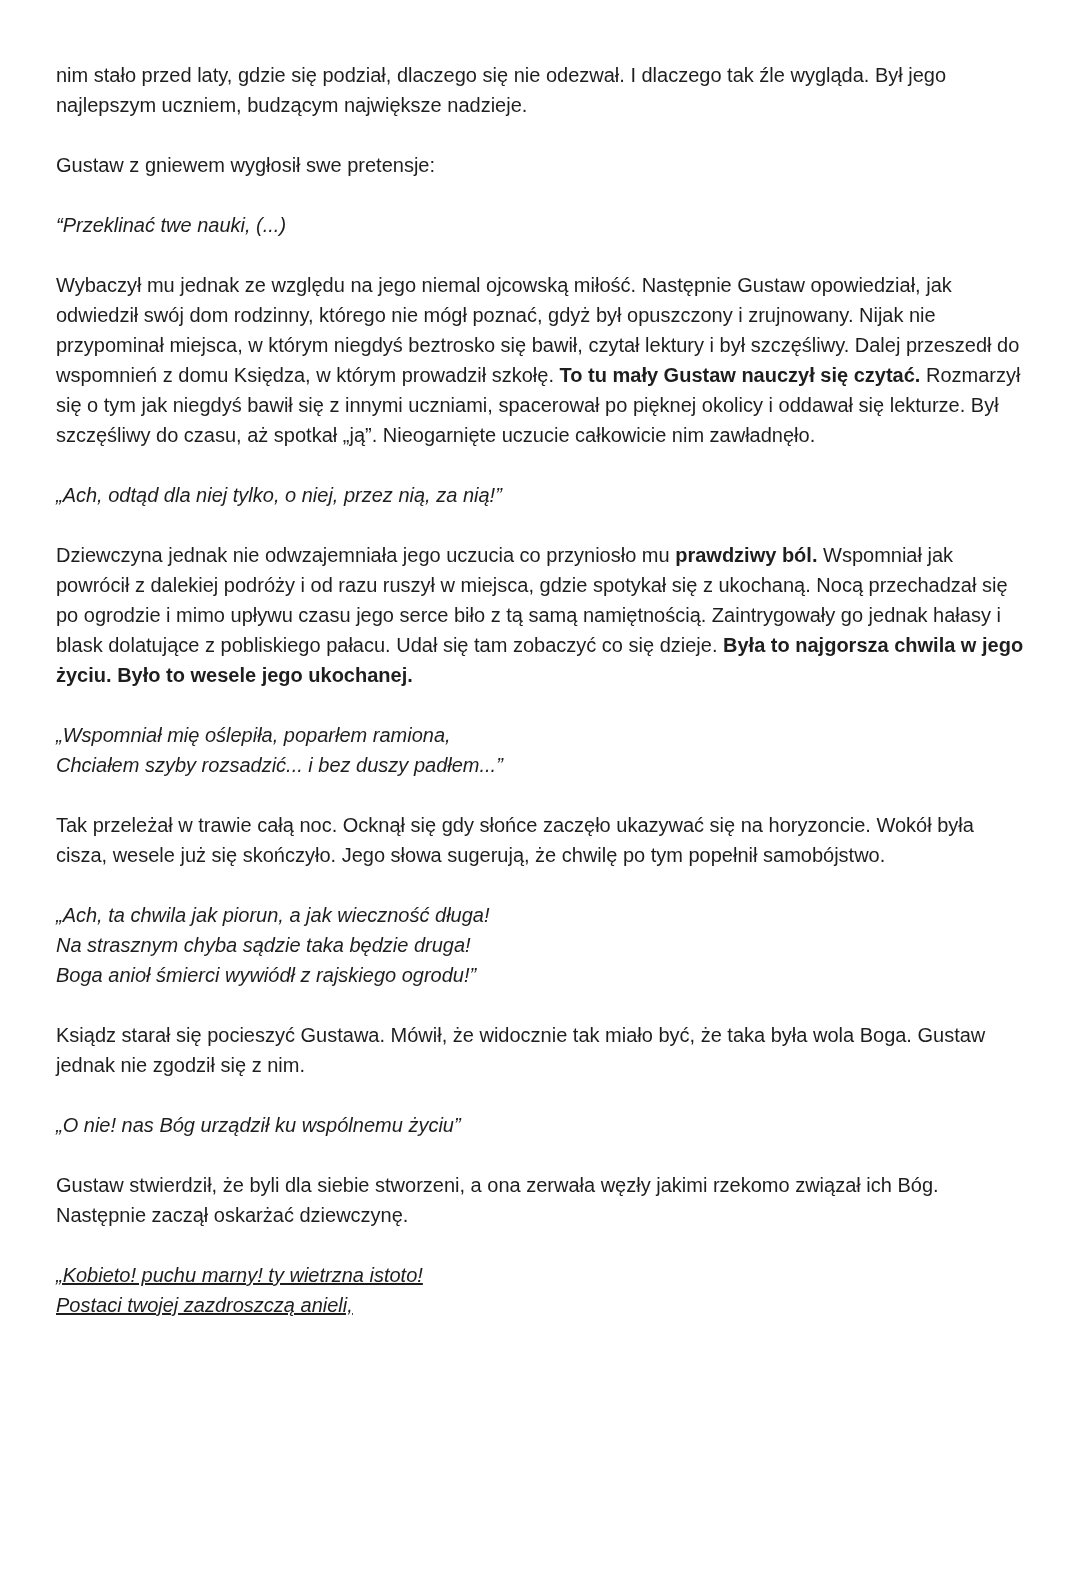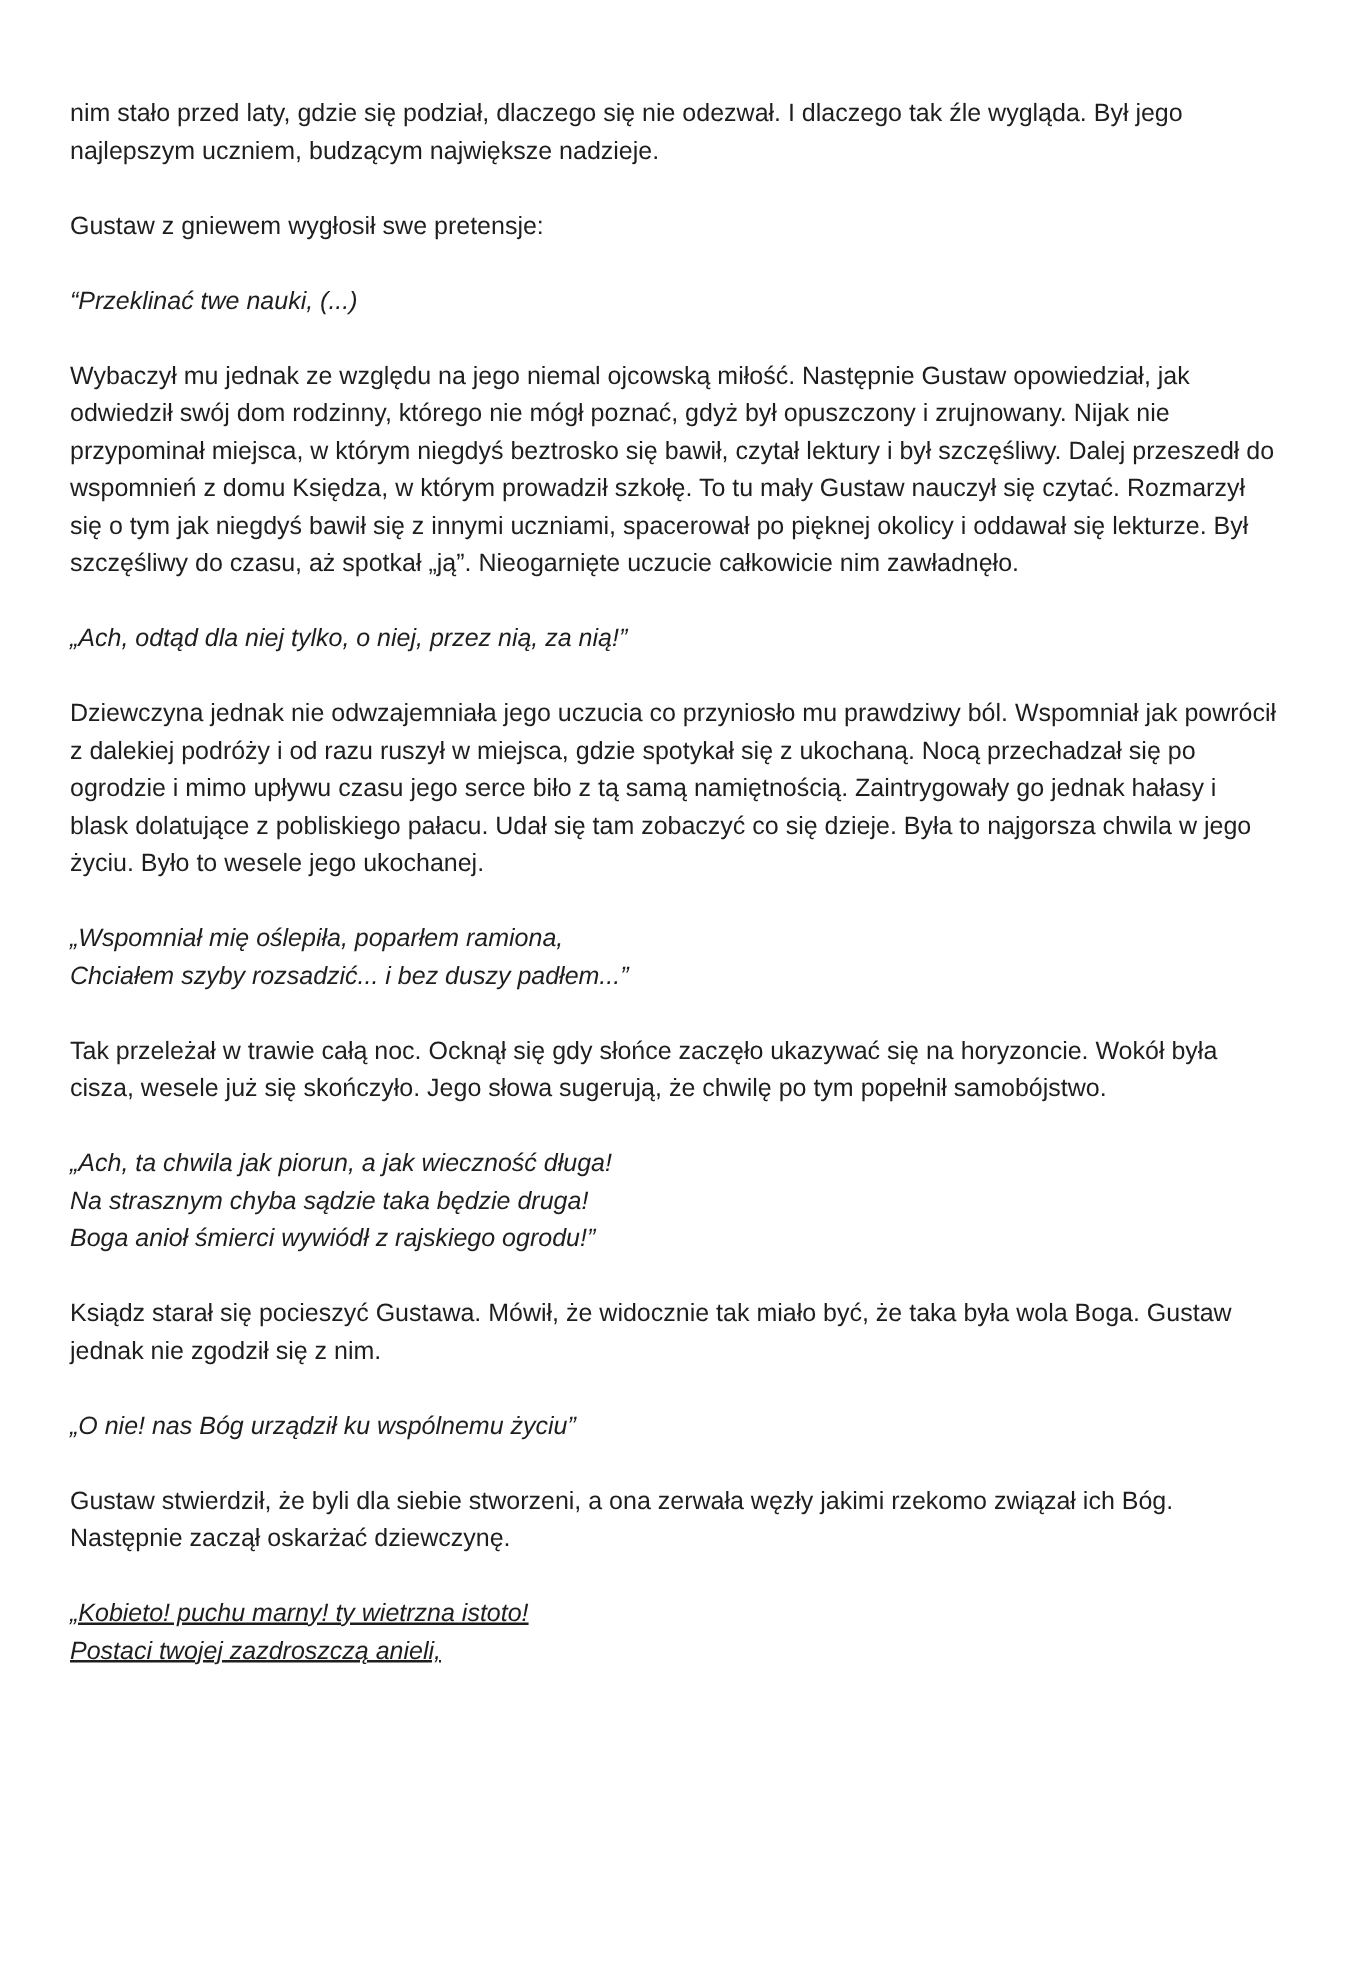--- a/index.html
+++ b/index.html
@@ -5,21 +5,21 @@
   html, body {
     margin: 0;
     padding: 0;
     background: #ffffff;
   }
   .page {
     width: 1080px;
     min-height: 1573px;
     box-sizing: border-box;
     background: #ffffff;
-    padding: 76px 55px 60px 56px;
+    padding: 60px 55px 60px 56px;
     font-family: "Liberation Sans", "DejaVu Sans", sans-serif;
     font-size: 20px;
     line-height: 30px;
     color: #1e1e1e;
     border-radius: 11px;
     -webkit-font-smoothing: antialiased;
   }
   .doc {
     width: 969px;
   }
@@ -28,21 +28,21 @@
     padding: 0;
   }
   p.block:last-child {
     margin-bottom: 0;
     text-decoration: underline;
   }
   p.quote {
     font-style: italic;
   }
   strong {
-    font-weight: normal;
+    font-weight: bold;
   }
 </style>
 </head>
 <body style="background: rgb(255, 255, 255);">
 
 <main class="page" style="color: rgb(30, 30, 30);">
   <div class="doc" id="doc">
       <p class="block paragraph"><span>nim stało przed laty, gdzie się podział, dlaczego się nie odezwał. I dlaczego tak źle wygląda. Był jego najlepszym uczniem, budzącym największe nadzieje.</span></p>
       <p class="block paragraph"><span>Gustaw z gniewem wygłosił swe pretensje:</span></p>
       <p class="block quote"><span>“Przeklinać twe nauki, (...)</span><br></p>

